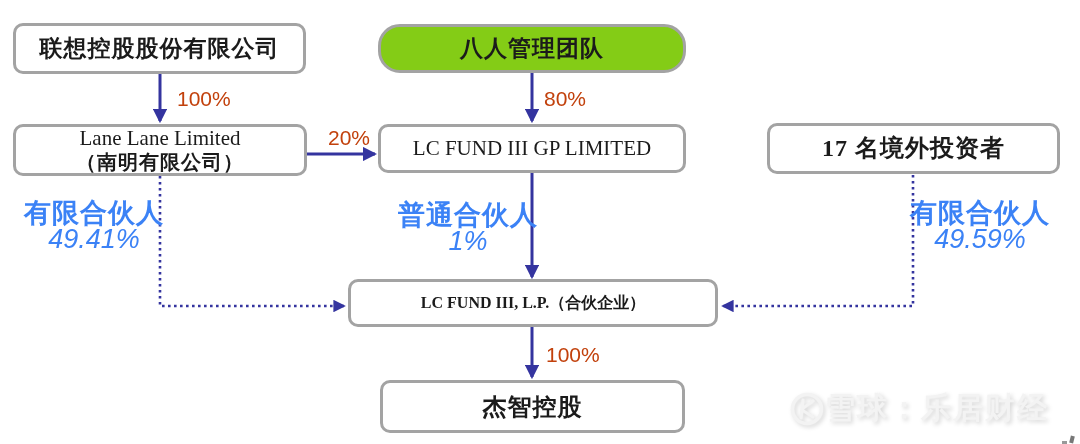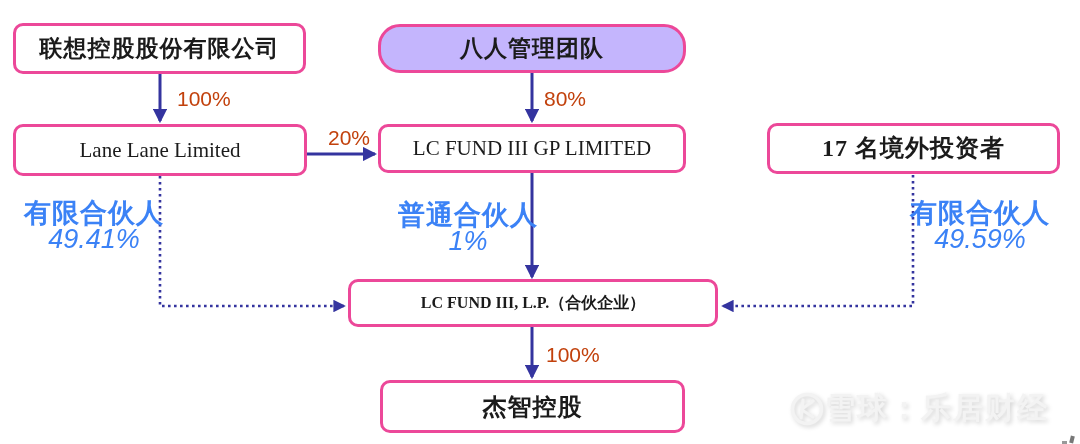--- a/index.html
+++ b/index.html
@@ -14,31 +14,31 @@
     overflow: hidden;
     font-family: "Liberation Sans", "DejaVu Sans", sans-serif;
     color: #1b1b1b;
   }
   .stage { position: absolute; inset: 0; width: 1080px; height: 444px; }
   svg.lines { position: absolute; left: 0; top: 0; pointer-events: none; }
 
   .node {
     position: absolute;
     box-sizing: border-box;
-    border: 3px solid #ec4899;
+    border: 3px solid #a3a3a3;
     border-radius: 10px;
     background: #ffffff;
     display: flex;
     flex-direction: column;
     align-items: center;
     justify-content: center;
     text-align: center;
     line-height: 1.15;
   }
-  .node.filled { background: #c4b5fd; border-radius: 22px; }
+  .node.filled { background: #84cc16; border-radius: 22px; }
 
   .cjk-bold {
     font-family: "Liberation Sans", "DejaVu Sans", sans-serif;
     font-weight: 700;
     font-size: 23px;
     letter-spacing: 1px;
   }
   .serif {
     font-family: "Liberation Serif", "DejaVu Serif", serif;
     font-weight: 400;
@@ -132,20 +132,21 @@
   <div class="node cjk-bold" style="left:13px; top:23px; width:293px; height:51px;">
     <span>联想控股股份有限公司</span>
   </div>
 
   <div class="node filled cjk-bold" style="left:378px; top:24px; width:308px; height:49px;">
     <span>八人管理团队</span>
   </div>
 
   <div class="node" style="left:13px; top:124px; width:294px; height:52px; padding:1px 0;">
     <span class="serif">Lane Lane Limited</span>
+    <span class="cjk-bold" style="font-size:20px;">（南明有限公司）</span>
   </div>
 
   <div class="node serif" style="left:378px; top:124px; width:308px; height:49px;">
     <span>LC FUND III GP LIMITED</span>
   </div>
 
   <div class="node serif-bold" style="left:767px; top:123px; width:293px; height:51px;">
     <span>17 名境外投资者</span>
   </div>
 

